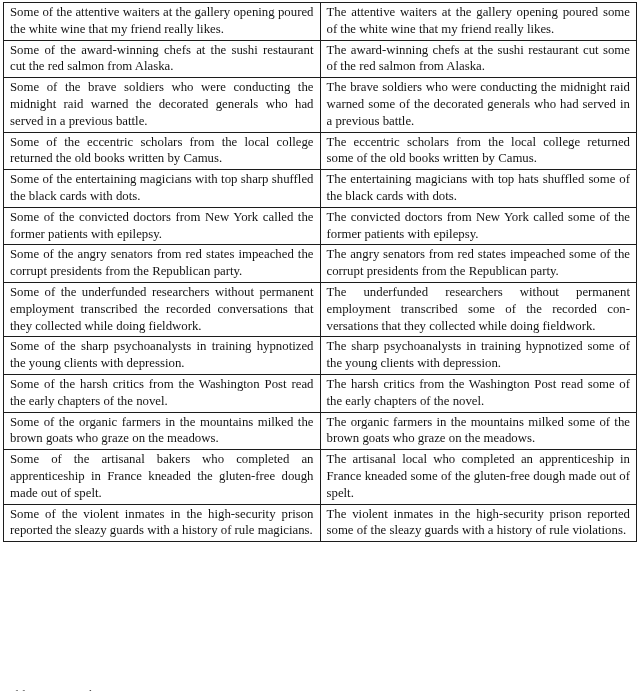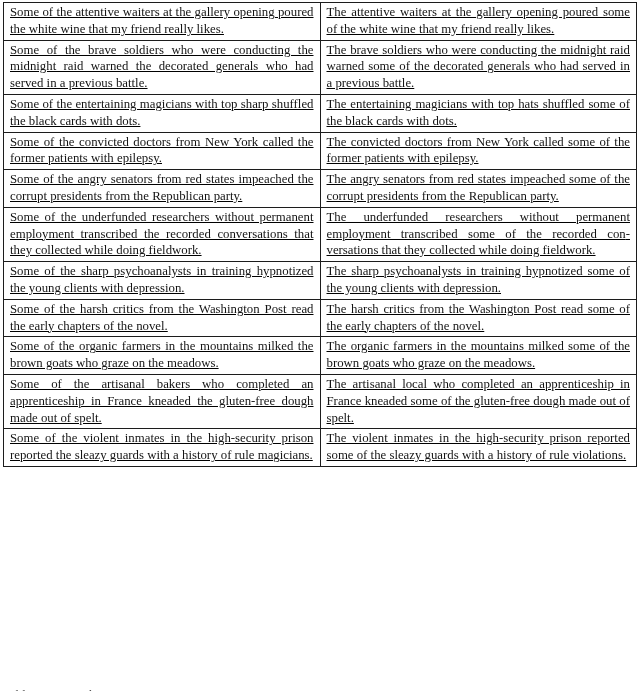--- a/index.html
+++ b/index.html
@@ -13,21 +13,20 @@
     height: 691px;
     overflow: hidden;
     background: #ffffff;
     font-family: "Liberation Serif", serif;
   }
   table.materials-table {
     border-collapse: collapse;
     table-layout: fixed;
     width: 634px;
     margin: 2px 3px 0 3px;
-    text-decoration: underline;
   }
   table.materials-table td {
     width: 50%;
     border: 1px solid #1c1c1c;
     padding: 1px 6px 2px 6px;
     font-size: 12.8px;
     line-height: 16.8px;
     color: #141414;
     text-align: justify;
     text-justify: inter-word;
@@ -51,22 +50,30 @@
 <body>
 
 <div class="page">
   <table class="materials-table">
     <tbody>
       <tr>
         <td>Some of the attentive waiters at the gallery opening poured the white wine that my friend really likes.</td>
         <td>The attentive waiters at the gallery opening poured some of the white wine that my friend really likes.</td>
       </tr>
       <tr>
+        <td>Some of the award-winning chefs at the sushi restaurant cut the red salmon from Alaska.</td>
+        <td>The award-winning chefs at the sushi restaurant cut some of the red salmon from Alaska.</td>
+      </tr>
+      <tr>
         <td>Some of the brave soldiers who were conducting the midnight raid warned the decorated generals who had served in a previous battle.</td>
         <td>The brave soldiers who were conducting the mid­night raid warned some of the decorated generals who had served in a previous battle.</td>
+      </tr>
+      <tr>
+        <td>Some of the eccentric scholars from the local col­lege returned the old books written by Camus.</td>
+        <td>The eccentric scholars from the local college re­turned some of the old books written by Camus.</td>
       </tr>
       <tr>
         <td>Some of the entertaining magicians with top sharp shuffled the black cards with dots.</td>
         <td>The entertaining magicians with top hats shuffled some of the black cards with dots.</td>
       </tr>
       <tr>
         <td>Some of the convicted doctors from New York called the former patients with epilepsy.</td>
         <td>The convicted doctors from New York called some of the former patients with epilepsy.</td>
       </tr>
       <tr>

